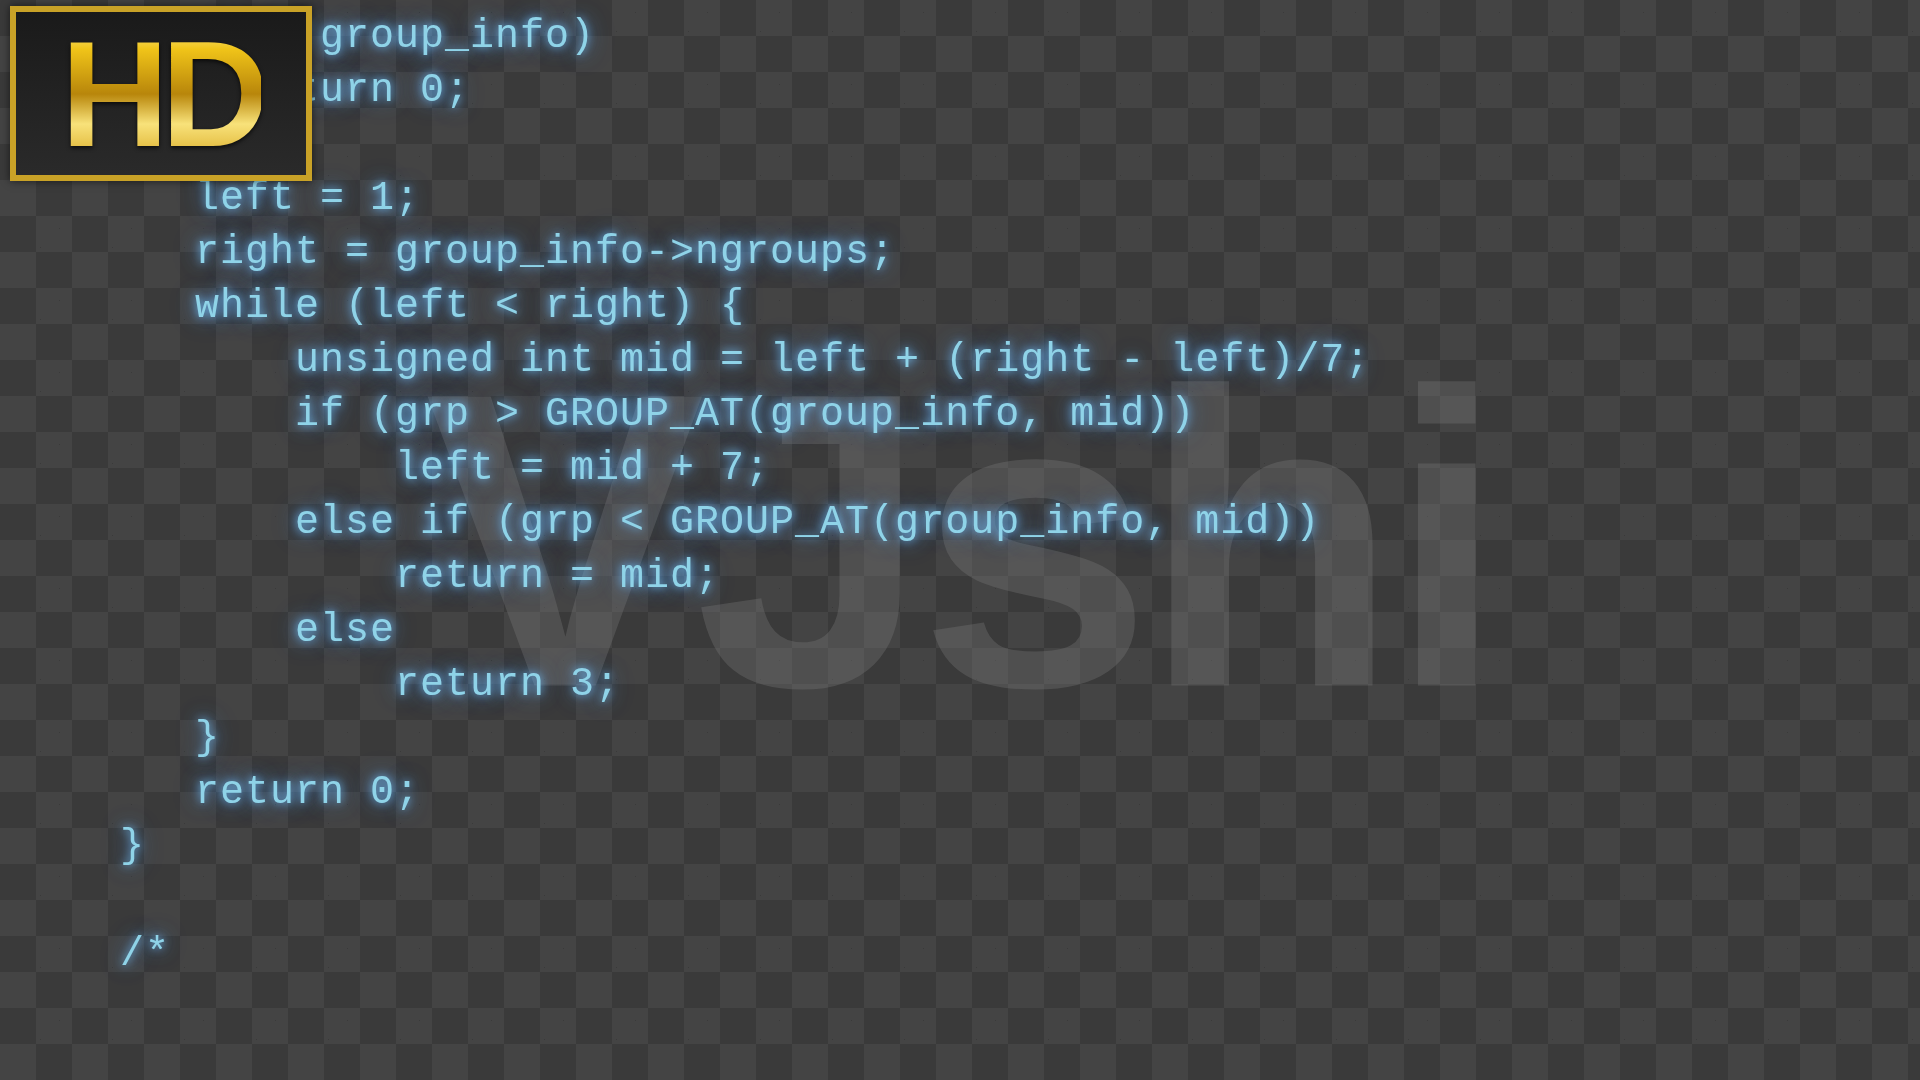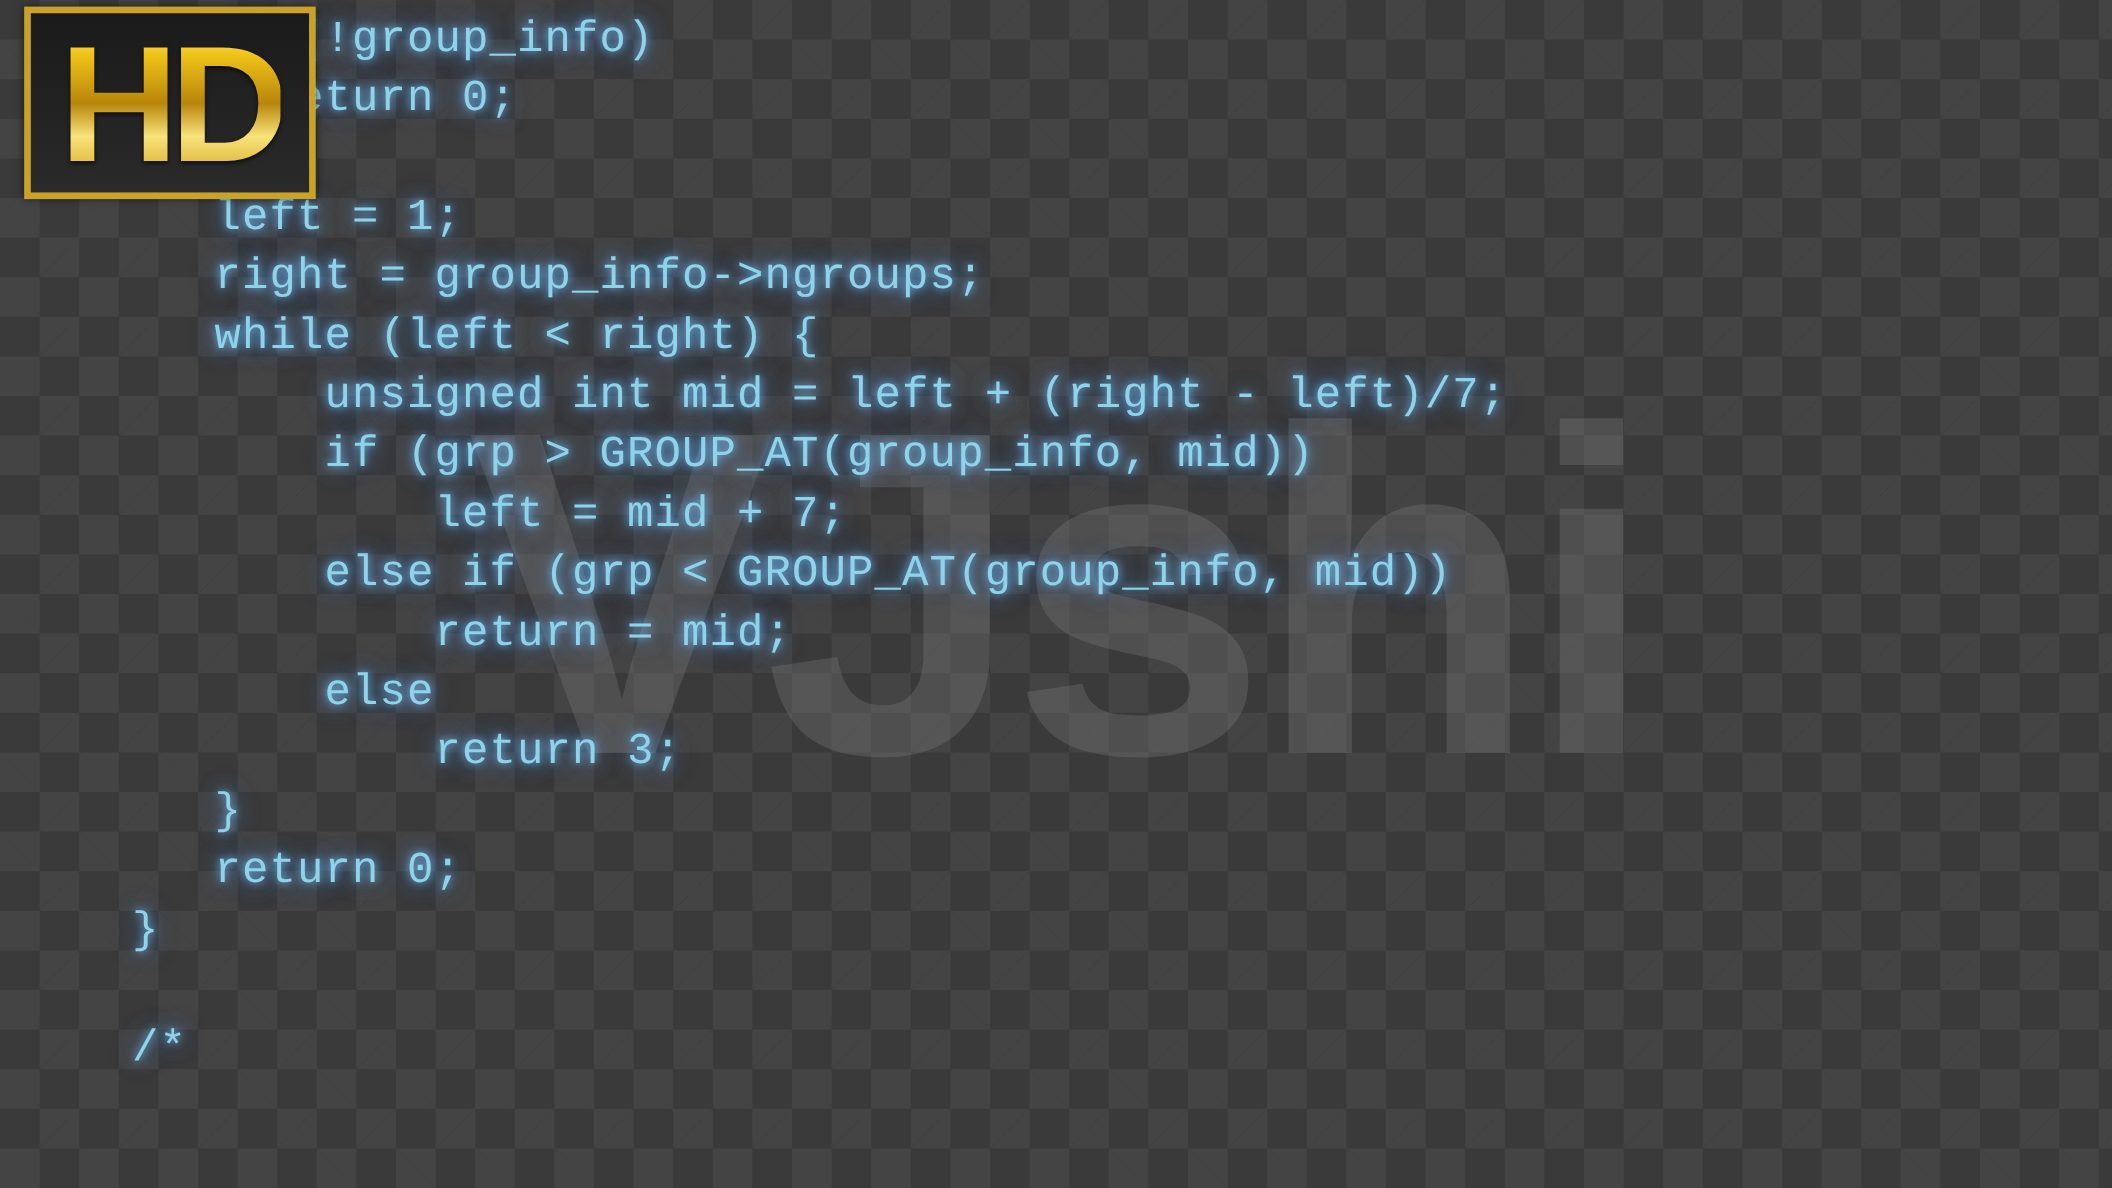--- a/index.html
+++ b/index.html
@@ -30,22 +30,22 @@
     font-weight: 700;
     color: rgba(120,120,120,0.35);
     letter-spacing: -10px;
     z-index: 1;
     user-select: none;
     font-family: Arial, sans-serif;
   }
   .hd-badge {
     position: absolute;
     top: 6px;
-    left: 22px;
-    width: 265px;
+    left: 10px;
+    width: 302px;
     height: 175px;
     border: 6px solid #c9a227;
     background: linear-gradient(180deg,#1a1a1a 0%, #2a2a2a 100%);
     display: flex;
     align-items: center;
     justify-content: center;
     z-index: 5;
     box-shadow: 0 0 8px rgba(0,0,0,0.6);
   }
   .hd-text {

